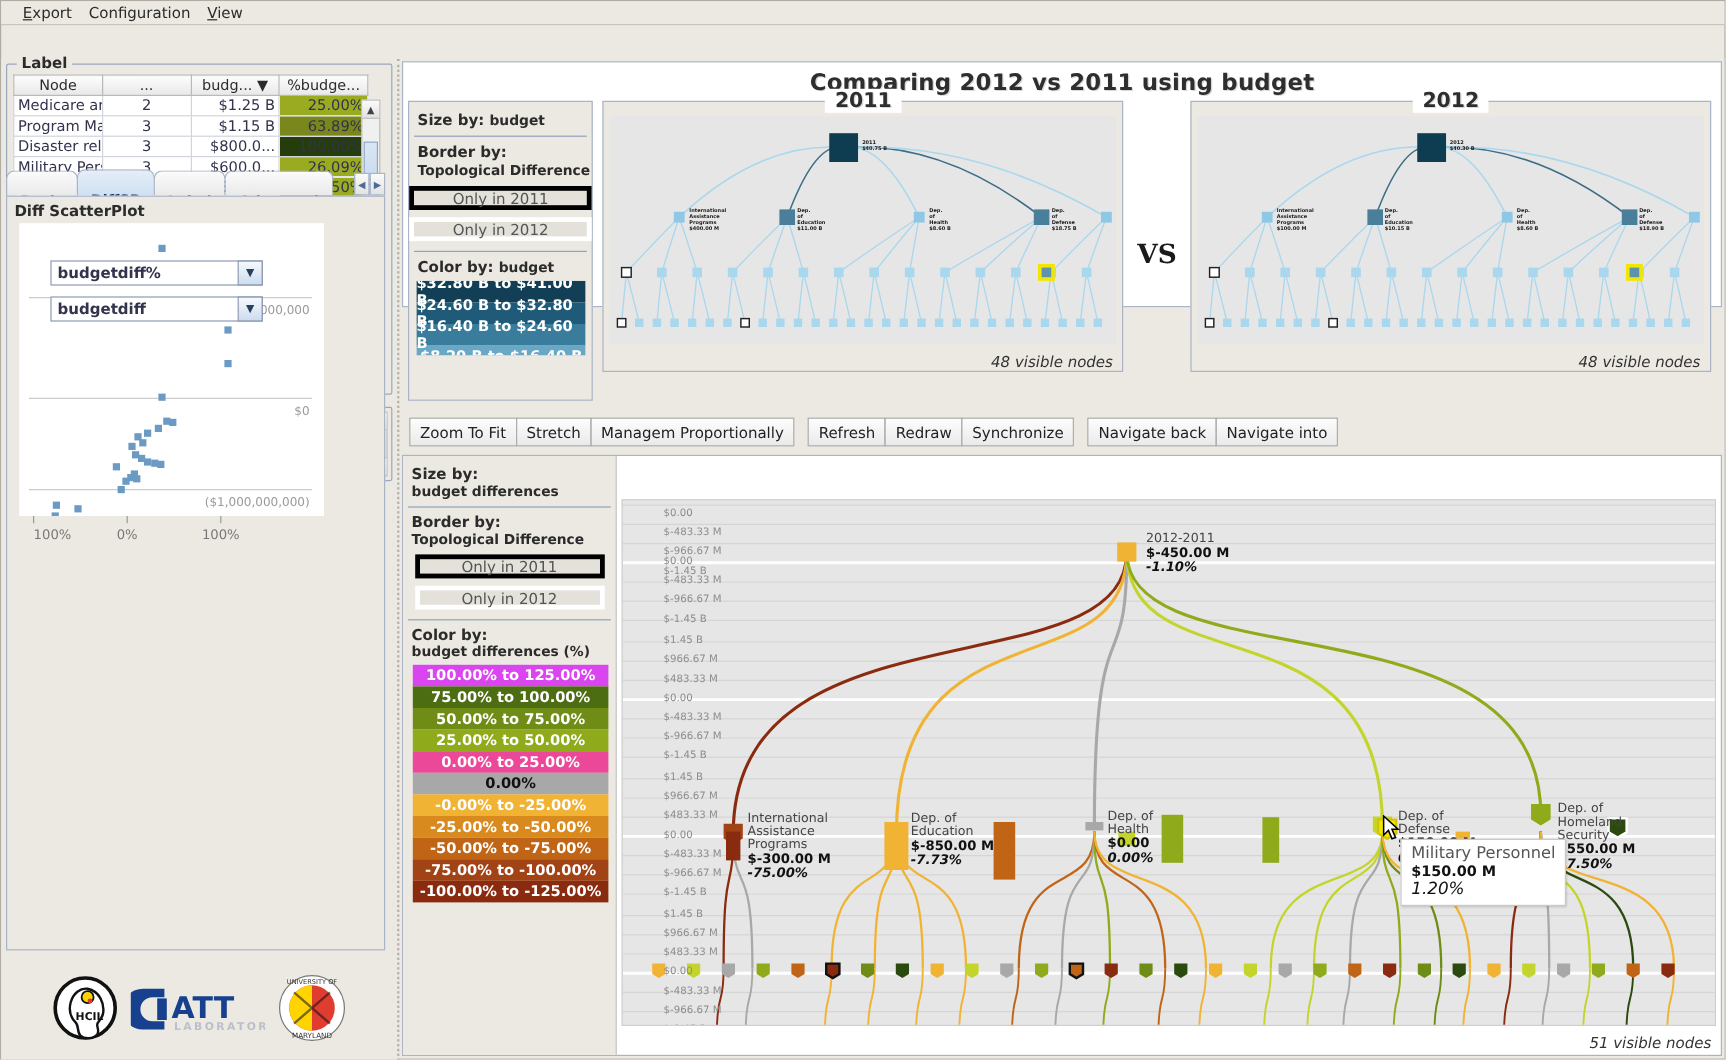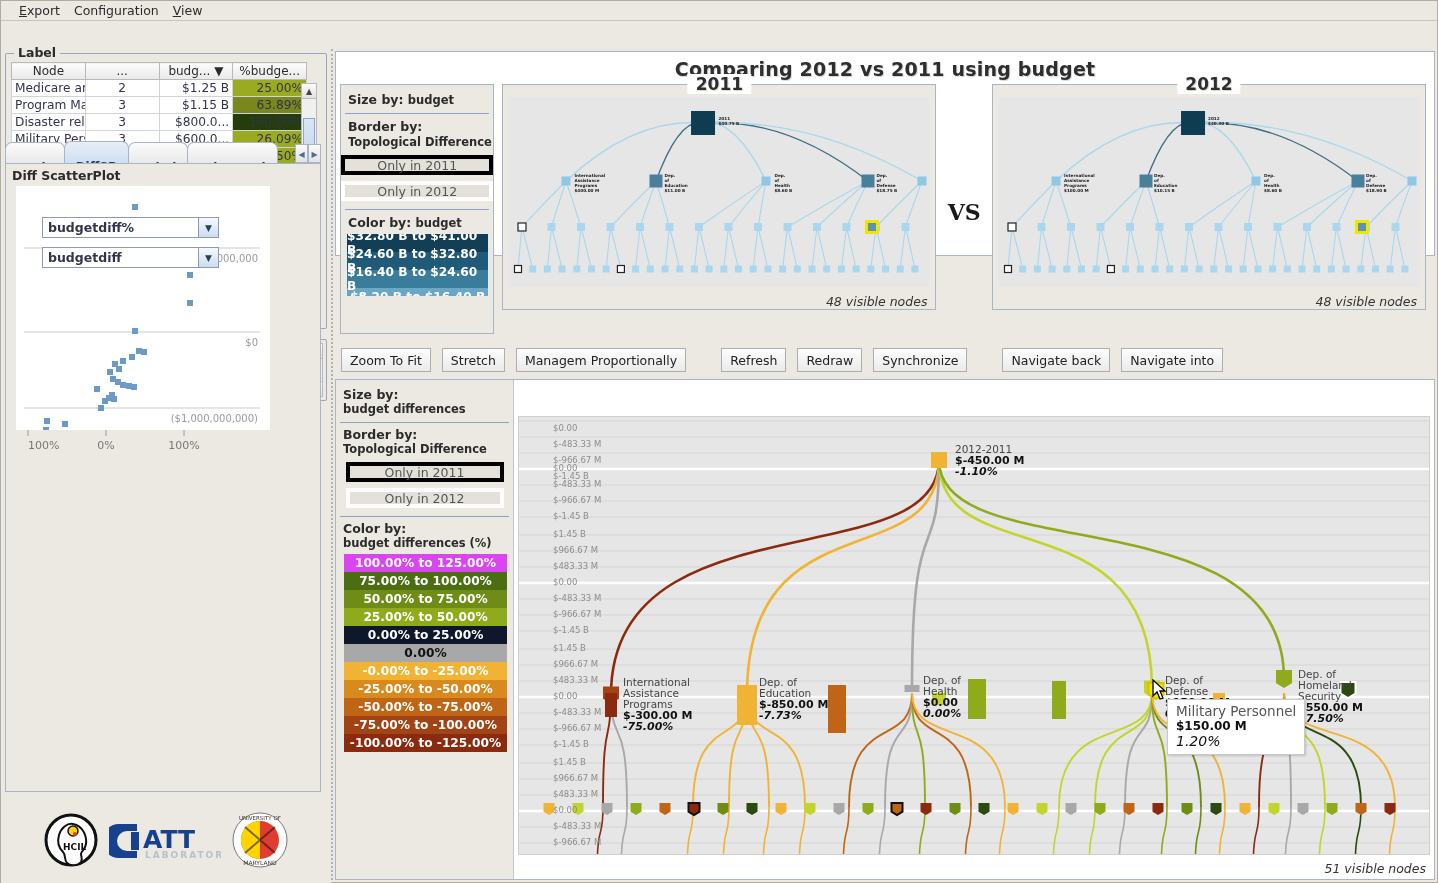--- a/index.html
+++ b/index.html
@@ -125,21 +125,21 @@
   .borderchip { width:152px; height:20px; margin:6px auto 0; display:flex;
                 align-items:center; justify-content:center; font-size:12.5px;
                 color:#555; background:#e3e1da; }
   .borderchip.b1 { border:4px solid #000; }
   .borderchip.b2 { border:4px solid #fff; }
   .legendrow { height:18px; display:flex; align-items:center; justify-content:center;
                font-size:12.2px; font-weight:bold; color:#fff; }
 
   
   #toolbar { position:absolute; left:2px; top:296px; right:2px; height:30px;
-             display:flex; align-items:center; gap:12px; padding-left:6px; }
+             display:flex; align-items:center; gap:0; padding-left:6px; }
   .tbtn { background:linear-gradient(#fdfdfd,#eaeaea); border:1px solid #aeaeae;
           height:24px; padding:0 8px; font-size:12.5px; display:flex; align-items:center;
           margin-right:-1px; color:#222; }
   .tgap { width:12px; }
 
   
   #bottomright { position:absolute; left:2px; top:330px; right:2px; bottom:2px;
                  background:#fff; border:1px solid #a9b4c6; }
   #diffpanelwrap { display:flex; height:100%; }
   #diffctrl { width:178px; }
@@ -688,21 +688,21 @@
             <div class="borderchip b1" style="width:158px">Only in 2011</div>
             <div class="borderchip b2" style="width:158px">Only in 2012</div>
             <div class="hr" style="margin-top:8px"></div>
             <div class="ctrl-h" style="margin-top:4px">Color by:</div>
             <div class="ctrl-sub">budget differences (%)</div>
             <div id="diff-legend" style="margin:4px 6px 0 8px;">
                 <div class="legendrow" style="background: #d946ef; color: rgb(255, 255, 255);">100.00% to 125.00%</div>
                 <div class="legendrow" style="background: rgb(77, 109, 18); color: rgb(255, 255, 255);">75.00% to 100.00%</div>
                 <div class="legendrow" style="background: rgb(111, 140, 23); color: rgb(255, 255, 255);">50.00% to 75.00%</div>
                 <div class="legendrow" style="background: rgb(143, 171, 28); color: rgb(255, 255, 255);">25.00% to 50.00%</div>
-                <div class="legendrow" style="background: #0f172a; color: rgb(255, 255, 255);">0.00% to 25.00%</div>
+                <div class="legendrow" style="background: #ec4899; color: rgb(255, 255, 255);">0.00% to 25.00%</div>
                 <div class="legendrow" style="background: rgb(168, 168, 168); color: rgb(17, 17, 17);">0.00%</div>
                 <div class="legendrow" style="background: rgb(240, 179, 52); color: rgb(255, 255, 255);">-0.00% to -25.00%</div>
                 <div class="legendrow" style="background: rgb(217, 138, 30); color: rgb(255, 255, 255);">-25.00% to -50.00%</div>
                 <div class="legendrow" style="background: rgb(192, 101, 22); color: rgb(255, 255, 255);">-50.00% to -75.00%</div>
                 <div class="legendrow" style="background: rgb(161, 67, 21); color: rgb(255, 255, 255);">-75.00% to -100.00%</div>
                 <div class="legendrow" style="background: rgb(138, 43, 16); color: rgb(255, 255, 255);">-100.00% to -125.00%</div>
               </div>
           </div>
 
           <div id="diffview">

